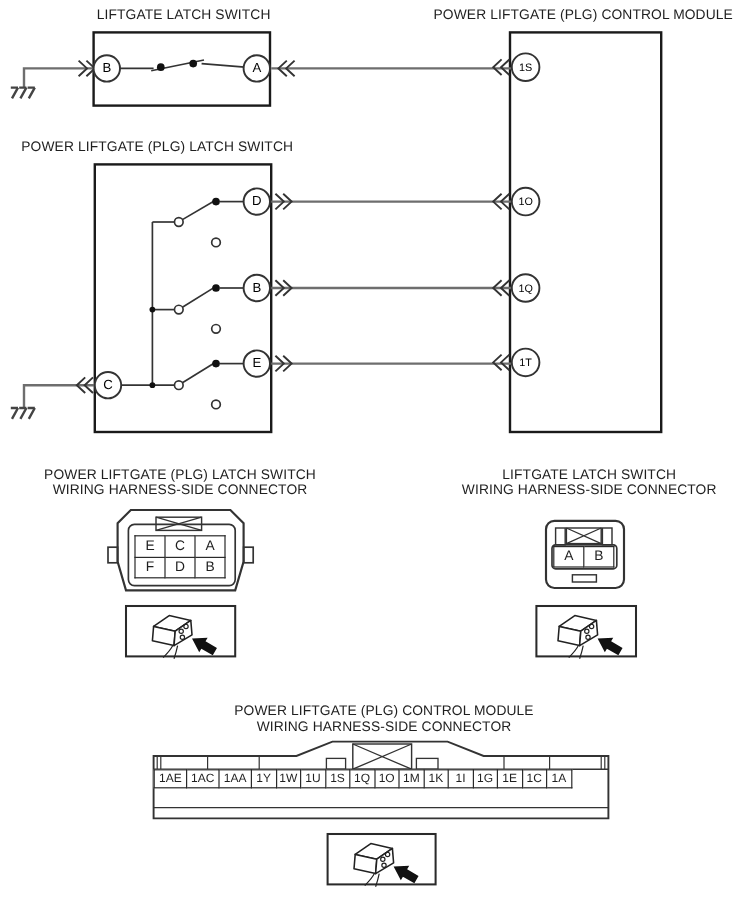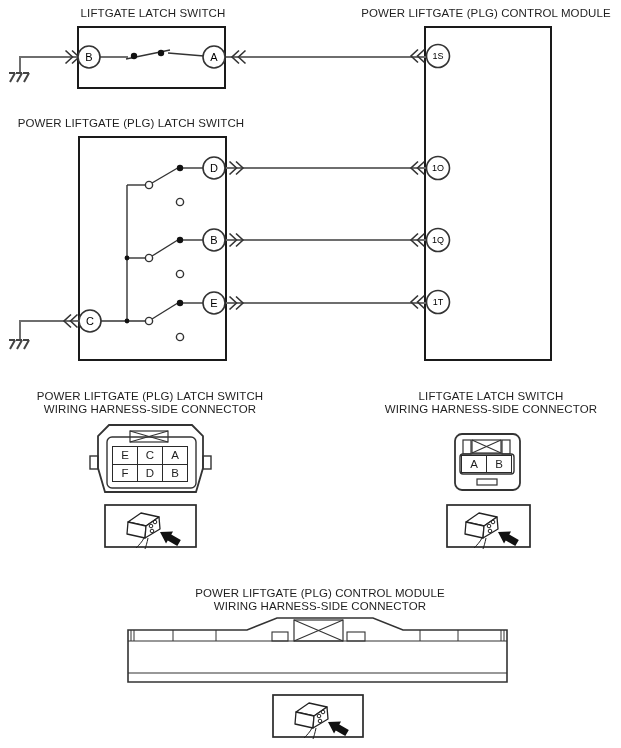--- a/index.html
+++ b/index.html
@@ -259,16 +259,34 @@
         <col class="col-n">
         <col class="col-n">
         <col class="col-n">
       <col class="col-n">
         <col class="col-n">
         <col class="col-n">
         <col class="col-n">
         <col class="col-n">
     </colgroup>
     <tbody>
+        <tr>
+      <td>1AE</td>
+      <td>1AC</td>
+      <td>1AA</td>
+      <td>1Y</td>
+      <td>1W</td>
+      <td>1U</td>
+      <td>1S</td>
+      <td>1Q</td>
+      <td>1O</td>
+      <td>1M</td>
+      <td>1K</td>
+      <td>1I</td>
+      <td>1G</td>
+      <td>1E</td>
+      <td>1C</td>
+      <td>1A</td>
+    </tr>
   </tbody>
     </table>
 
 </div>
 
 </body></html>

